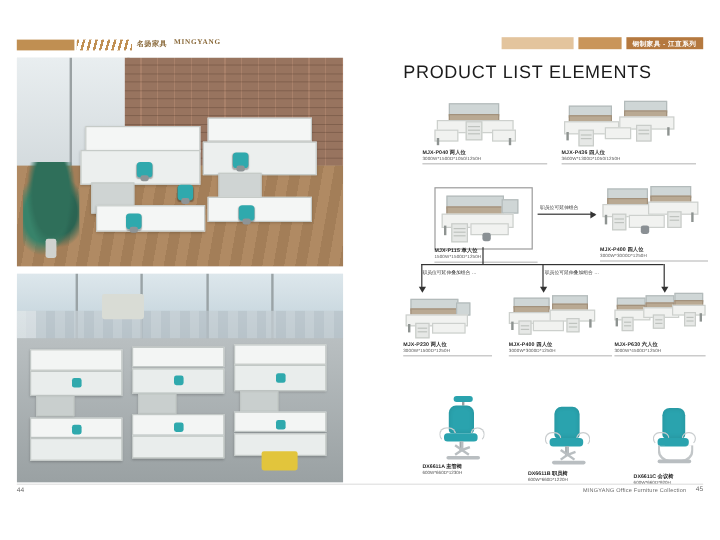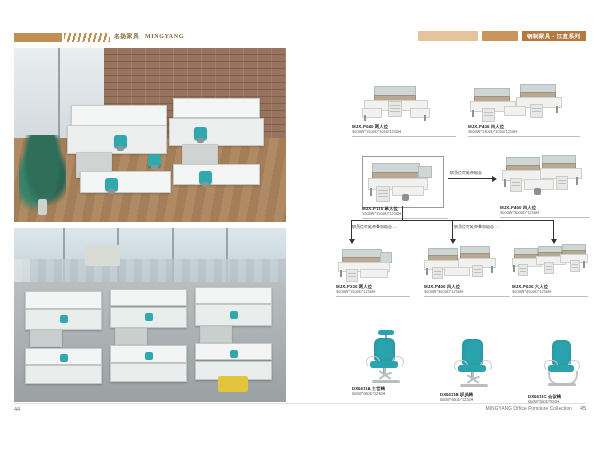--- a/index.html
+++ b/index.html
@@ -199,20 +199,21 @@
   </div>
 
   <div class="right-page"></div>
 
   <div class="r-tab a"></div>
   <div class="r-tab b"></div>
   <div class="r-tab c">
     <span class="txt">钢制家具 - 江直系列</span>
   </div>
 
+  <div class="maintitle">PRODUCT LIST ELEMENTS</div>
 
   <div class="node" style="left:352px;top:84px;width:104px;">
     <div class="img">
       <div class="wsu" style="height:40px;">
         <div class="pan glass" style="left:22px;top:2px;width:40px;height:9px;"></div>
         <div class="pan" style="left:22px;top:11px;width:40px;height:5px;"></div>
         <div class="desk" style="left:12px;top:16px;width:62px;height:9px;"></div>
         <div class="ped" style="left:36px;top:17px;width:12px;height:14px;">
             <i style="top:3px"></i>
             <i style="top:6px"></i>

